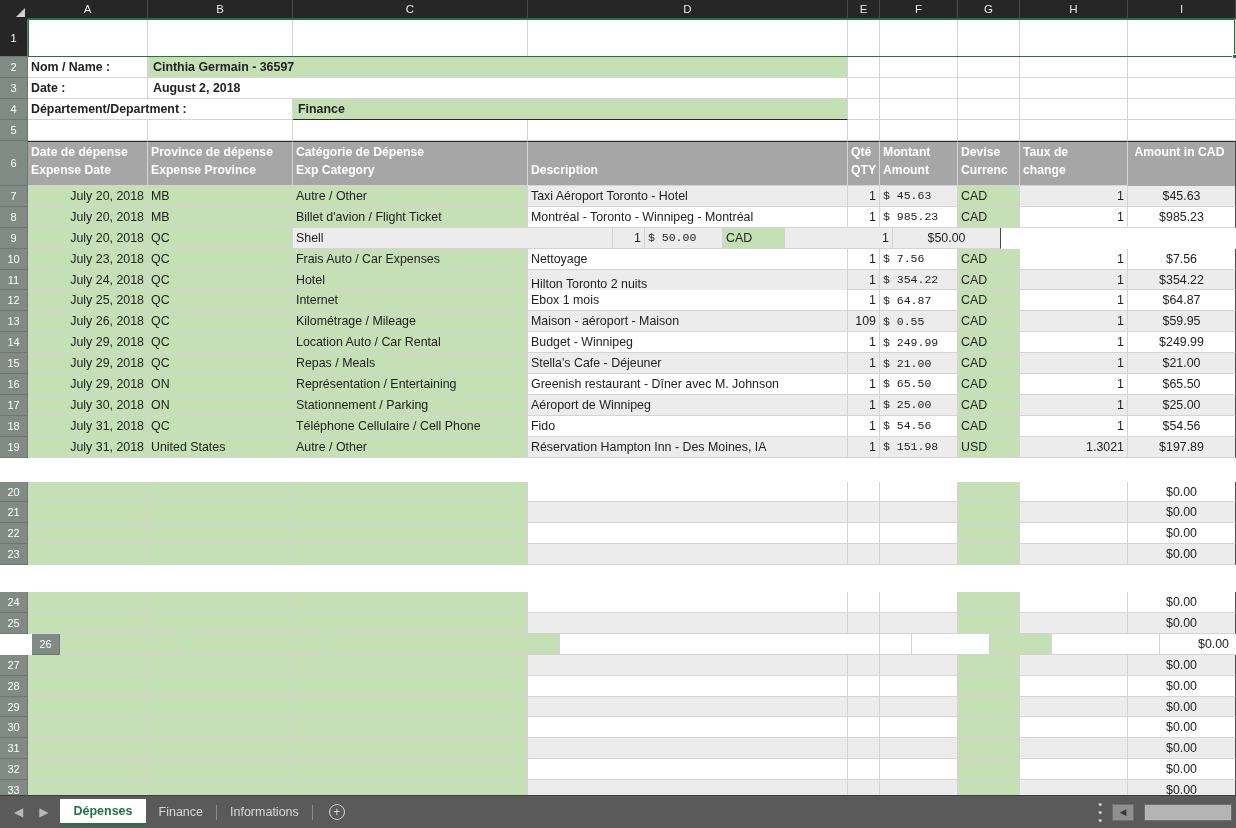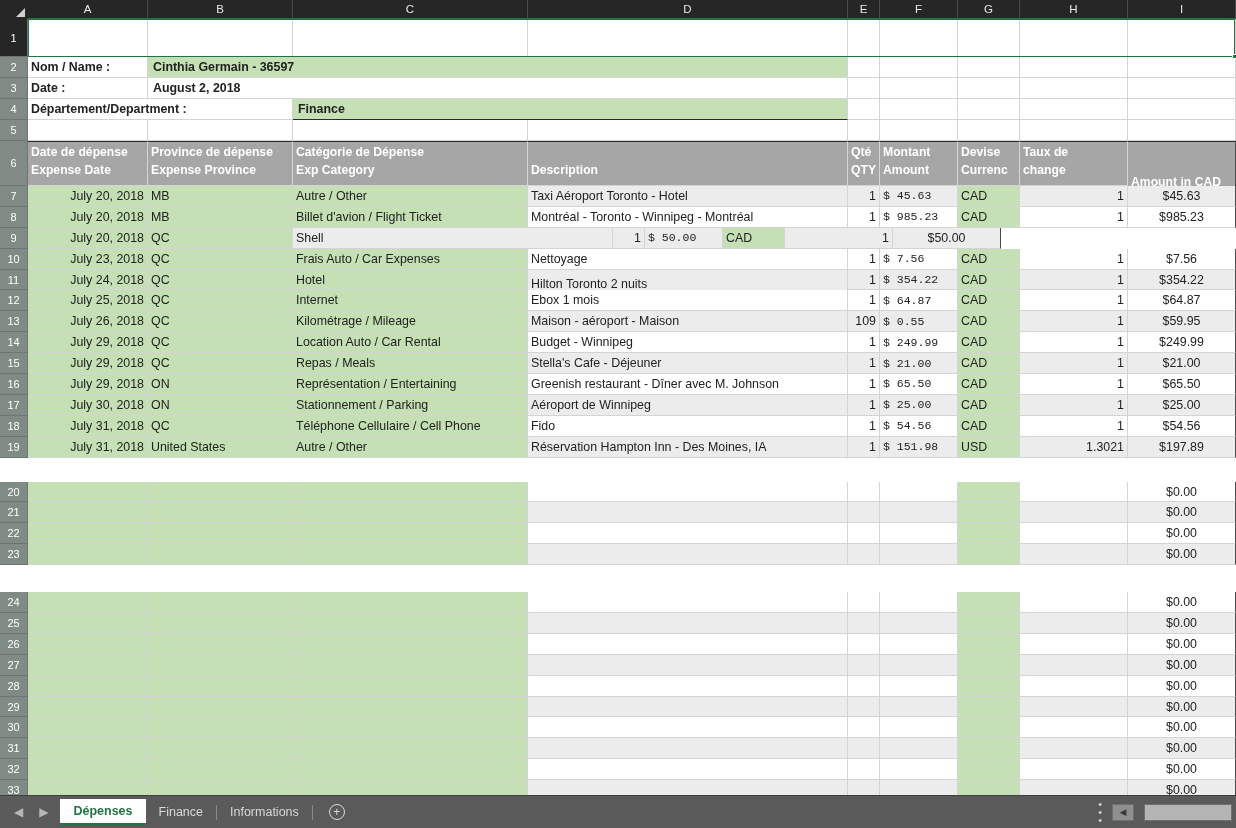--- a/index.html
+++ b/index.html
@@ -224,21 +224,21 @@
           <span class="two">Amount</span>
         </div>
         <div class="cell gray hdr6 bt" style="flex: 0 0 62px; width: 62px; height: 45px; flex-direction: column; justify-content: flex-start;">
           <span class="two">Devise</span>
           <span class="two">Currenc</span>
         </div>
         <div class="cell gray hdr6 bt" style="flex: 0 0 108px; width: 108px; height: 45px; flex-direction: column; justify-content: flex-start;">
           <span class="two">Taux de</span>
           <span class="two">change</span>
         </div>
-        <div class="cell gray hdr6 bt br" style="flex: 0 0 108px; width: 108px; height: 51px; flex-direction: column; justify-content: space-between;">
+        <div class="cell gray hdr6 bt br" style="flex: 0 0 108px; width: 108px; height: 51px; justify-content: flex-start;">
           <span class="two">&nbsp;</span>
           <span class="two">Amount in CAD</span>
         </div>
       </div>
       <div class="row" style="height: 20.9px;">
         <div class="rowhdr" style="height: 20.9px;">7</div>
         <div class="cell green r" style="flex: 0 0 120px; width: 120px; height: 20.9px;">July 20, 2018</div>
         <div class="cell green" style="flex: 0 0 145px; width: 145px; height: 20.9px;">MB</div>
         <div class="cell green" style="flex: 0 0 235px; width: 235px; height: 20.9px;">Autre / Other</div>
         <div class="cell band" style="flex: 0 0 320px; width: 320px; height: 20.9px;">Taxi Aéroport Toronto - Hotel</div>
@@ -456,21 +456,21 @@
         <div class="cell green r" style="flex: 0 0 120px; width: 120px; height: 20.9px;"></div>
         <div class="cell green" style="flex: 0 0 145px; width: 145px; height: 20.9px;"></div>
         <div class="cell green" style="flex: 0 0 235px; width: 235px; height: 20.9px;"></div>
         <div class="cell band" style="flex: 0 0 320px; width: 320px; height: 20.9px;"></div>
         <div class="cell band r" style="flex: 0 0 32px; width: 32px; height: 20.9px;"></div>
         <div class="cell band" style="flex: 0 0 78px; width: 78px; height: 20.9px; font-family: &quot;Liberation Mono&quot;, monospace; font-size: 11.5px; justify-content: flex-start;"></div>
         <div class="cell green" style="flex: 0 0 62px; width: 62px; height: 20.9px;"></div>
         <div class="cell band r" style="flex: 0 0 108px; width: 108px; height: 20.9px;"></div>
         <div class="cell band c br" style="flex: 0 0 108px; width: 108px; height: 20.9px;">$0.00</div>
       </div>
-      <div class="row" style="height: 20.9px;">
+      <div class="row" style="height: 20.9px; padding-left: 32px;">
         <div class="rowhdr" style="height: 20.9px;">26</div>
         <div class="cell green r" style="flex: 0 0 120px; width: 120px; height: 20.9px;"></div>
         <div class="cell green" style="flex: 0 0 145px; width: 145px; height: 20.9px;"></div>
         <div class="cell green" style="flex: 0 0 235px; width: 235px; height: 20.9px;"></div>
         <div class="cell white" style="flex: 0 0 320px; width: 320px; height: 20.9px;"></div>
         <div class="cell white r" style="flex: 0 0 32px; width: 32px; height: 20.9px;"></div>
         <div class="cell white" style="flex: 0 0 78px; width: 78px; height: 20.9px; font-family: &quot;Liberation Mono&quot;, monospace; font-size: 11.5px; justify-content: flex-start;"></div>
         <div class="cell green" style="flex: 0 0 62px; width: 62px; height: 20.9px;"></div>
         <div class="cell white r" style="flex: 0 0 108px; width: 108px; height: 20.9px;"></div>
         <div class="cell white c br" style="flex: 0 0 108px; width: 108px; height: 20.9px;">$0.00</div>

